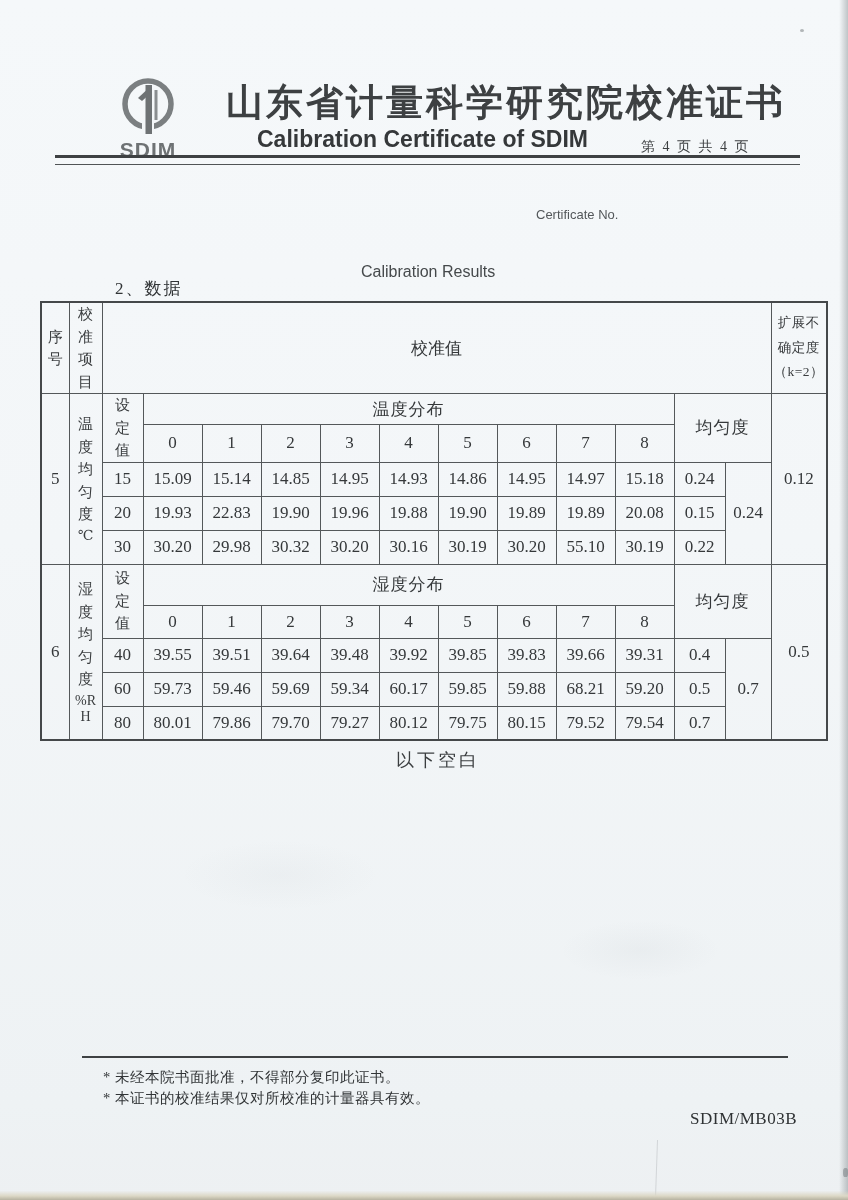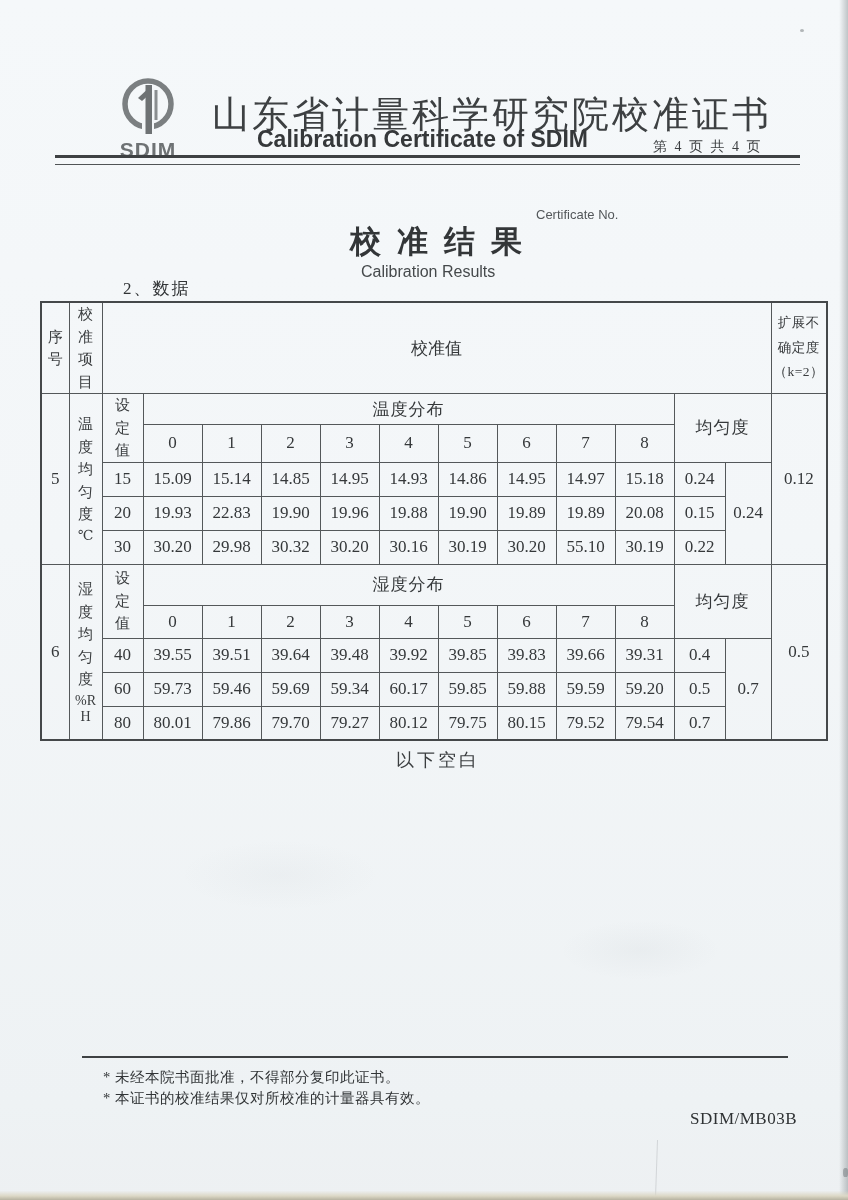--- a/index.html
+++ b/index.html
@@ -6,36 +6,36 @@
   .page{
     position:relative;width:848px;height:1200px;margin:0 auto;overflow:hidden;
     background:linear-gradient(180deg,#f5f8fa 0%,#f3f6f8 45%,#eef2f4 92%,#edf0f2 100%);
     font-family:"Liberation Serif","DejaVu Serif",serif;color:#35383a;
   }
   
   .logo{position:absolute;left:110px;top:76px;width:76px;text-align:center;}
   .logo svg{display:block;margin:0 auto;}
   .logo-text{font-family:"Liberation Sans","DejaVu Sans",sans-serif;font-weight:bold;
     font-size:21px;letter-spacing:1px;color:#6e7274;margin-top:-2px;}
-  .title-cn{position:absolute;left:212px;top:78px;font-size:37px;font-weight:normal;
-    letter-spacing:3px;color:#3d4042;white-space:nowrap;margin-top:12px;}
+  .title-cn{position:absolute;left:226px;top:78px;font-size:37px;font-weight:bold;
+    letter-spacing:3px;color:#3d4042;white-space:nowrap;}
   .title-en{position:absolute;left:257px;top:126px;font-size:23px;font-weight:bold;
     font-family:"Liberation Sans","DejaVu Sans",sans-serif;color:#35383a;white-space:nowrap;text-align:center;}
-  .page-no{position:absolute;left:641px;top:138px;font-size:14px;letter-spacing:2px;color:#3c3f41;margin-left:12px;}
+  .page-no{position:absolute;left:641px;top:138px;font-size:14px;letter-spacing:2px;color:#3c3f41;}
   .head-rule{position:absolute;left:55px;top:155px;width:745px;height:6px;
     border-top:3px solid #3e4143;border-bottom:1px solid #505456;}
   
   .cert-no{position:absolute;left:532px;top:175px;font-size:19px;color:#303335;white-space:nowrap;}
   .cert-no-en{position:absolute;left:536px;top:207px;font-size:13px;color:#53575a;
     font-family:"Liberation Sans","DejaVu Sans",sans-serif;}
   .results-cn{position:absolute;left:350px;top:221px;font-size:31px;font-weight:bold;
     letter-spacing:16px;color:#333638;white-space:nowrap;}
   .results-en{position:absolute;left:361px;top:263px;font-size:16px;color:#45494b;
     font-family:"Liberation Sans","DejaVu Sans",sans-serif;}
-  .data-label{position:absolute;left:115px;top:277px;font-size:17px;letter-spacing:2px;color:#313436;margin-left:8px;}
+  .data-label{position:absolute;left:115px;top:277px;font-size:17px;letter-spacing:2px;color:#313436;}
   
   .cal-table{position:absolute;left:40px;top:301px;width:787px;border-collapse:collapse;
     table-layout:fixed;border:2px solid #45484a;}
   .cal-table td{border:1px solid #54585a;text-align:center;vertical-align:middle;
     padding:0;font-size:17px;color:#35383a;overflow:hidden;}
   .rh{height:89px}.rs1{height:30px}.rs2{height:36px}.rd{height:34px}
   .rs1b{height:41px}.rs2b{height:33px}
   .vtext{display:inline-block;width:1.15em;word-break:break-all;line-height:1.5;
     font-size:15px;color:#3a3d3f;text-align:center;}
   .vsuffix{display:block;width:1.7em;margin:2px auto 0;word-break:break-all;
@@ -83,21 +83,20 @@
       </svg>
     </span>
     <div class="logo-text">SDIM</div>
   </div>
   <div class="title-cn">山东省计量科学研究院校准证书</div>
   <div class="title-en">Calibration Certificate of SDIM</div>
   <div class="page-no">第 4 页 共 4 页</div>
   <div class="head-rule"></div>
 
   <div class="cert-no-en">Certificate No.</div>
-  <div class="results-cn">校准结果</div>
   <div class="results-en">Calibration Results</div>
   <div class="data-label">2、数据</div>
 
   <table class="cal-table">
     <colgroup>
       <col style="width:28px">
         <col style="width:33px">
         <col style="width:41px">
       <col style="width:59px">
         <col style="width:59px">
@@ -219,21 +218,21 @@
     </tr>
     <tr class="rd">
       <td>60</td>
       <td>59.73</td>
       <td>59.46</td>
       <td>59.69</td>
       <td>59.34</td>
       <td>60.17</td>
       <td>59.85</td>
       <td>59.88</td>
-      <td>59.59</td>
+      <td>68.21</td>
       <td>59.20</td>
       <td>0.5</td>
     </tr>
     <tr class="rd">
       <td>80</td>
       <td>80.01</td>
       <td>79.86</td>
       <td>79.70</td>
       <td>79.27</td>
       <td>80.12</td>

